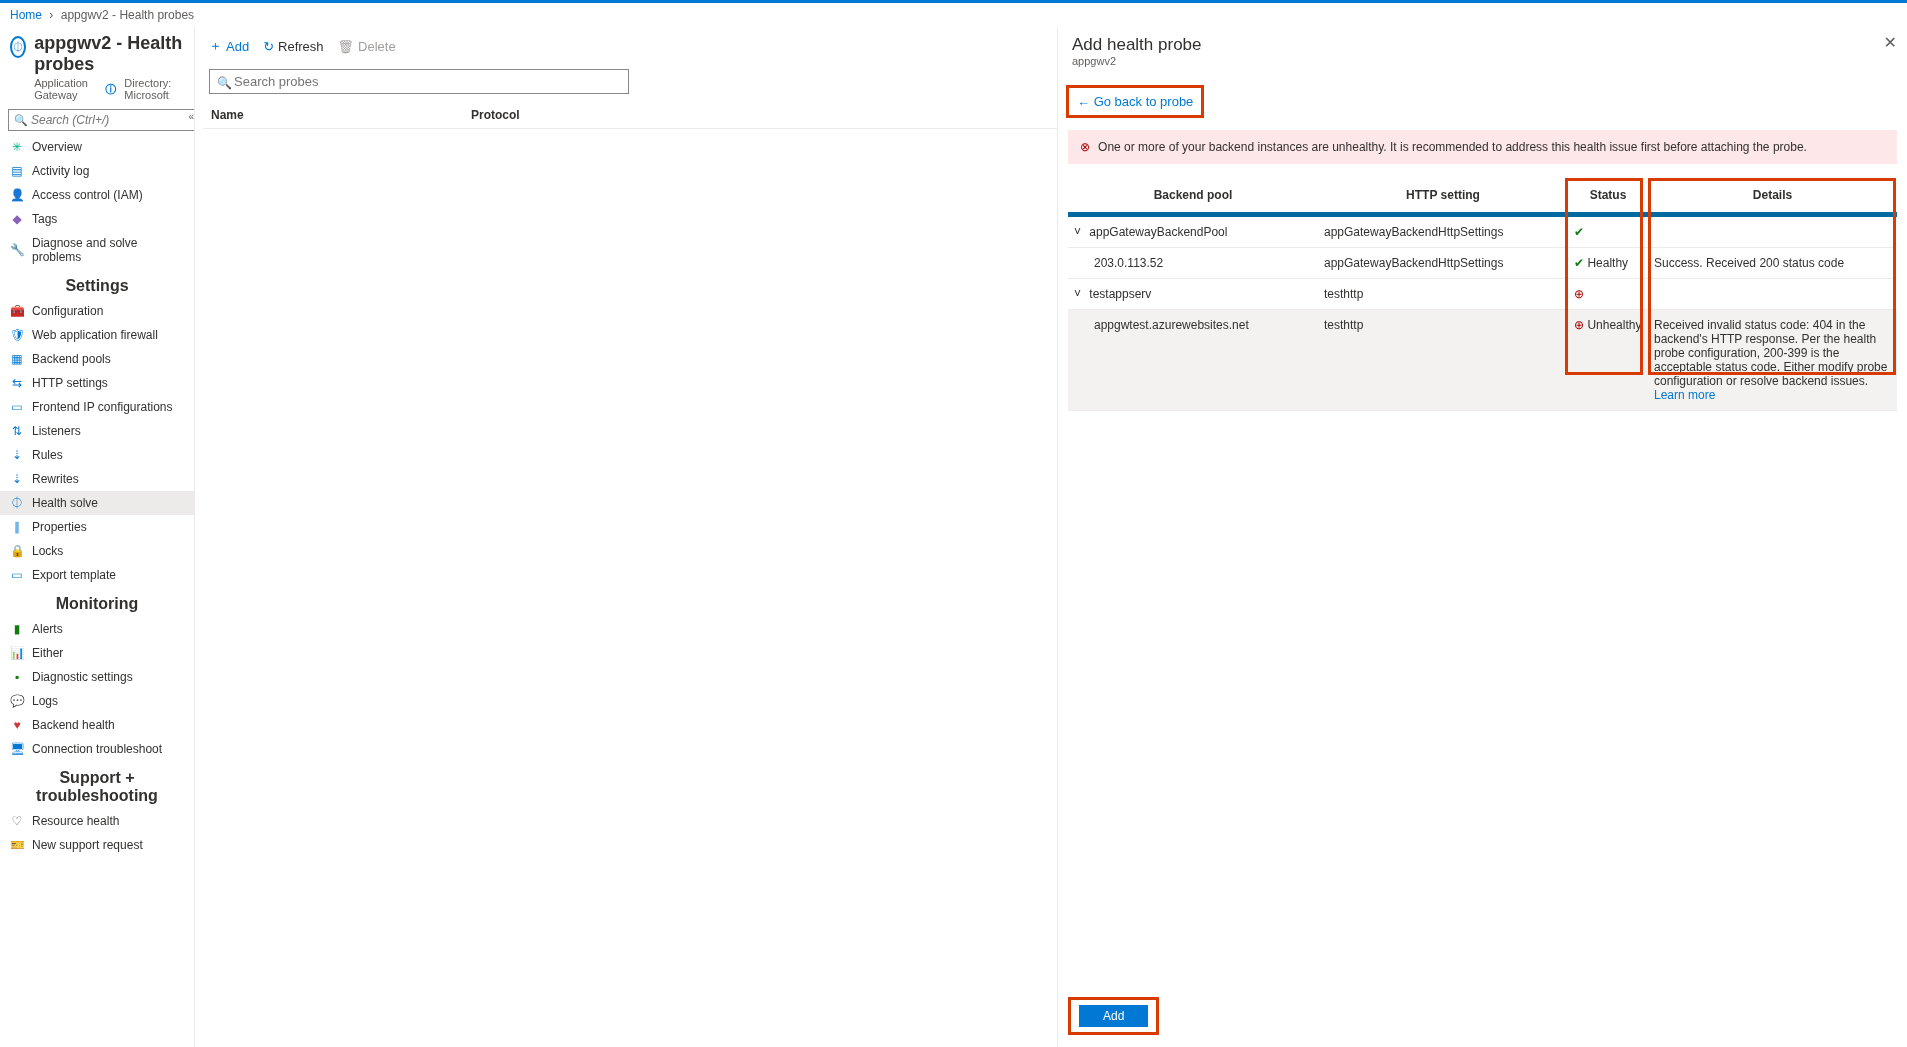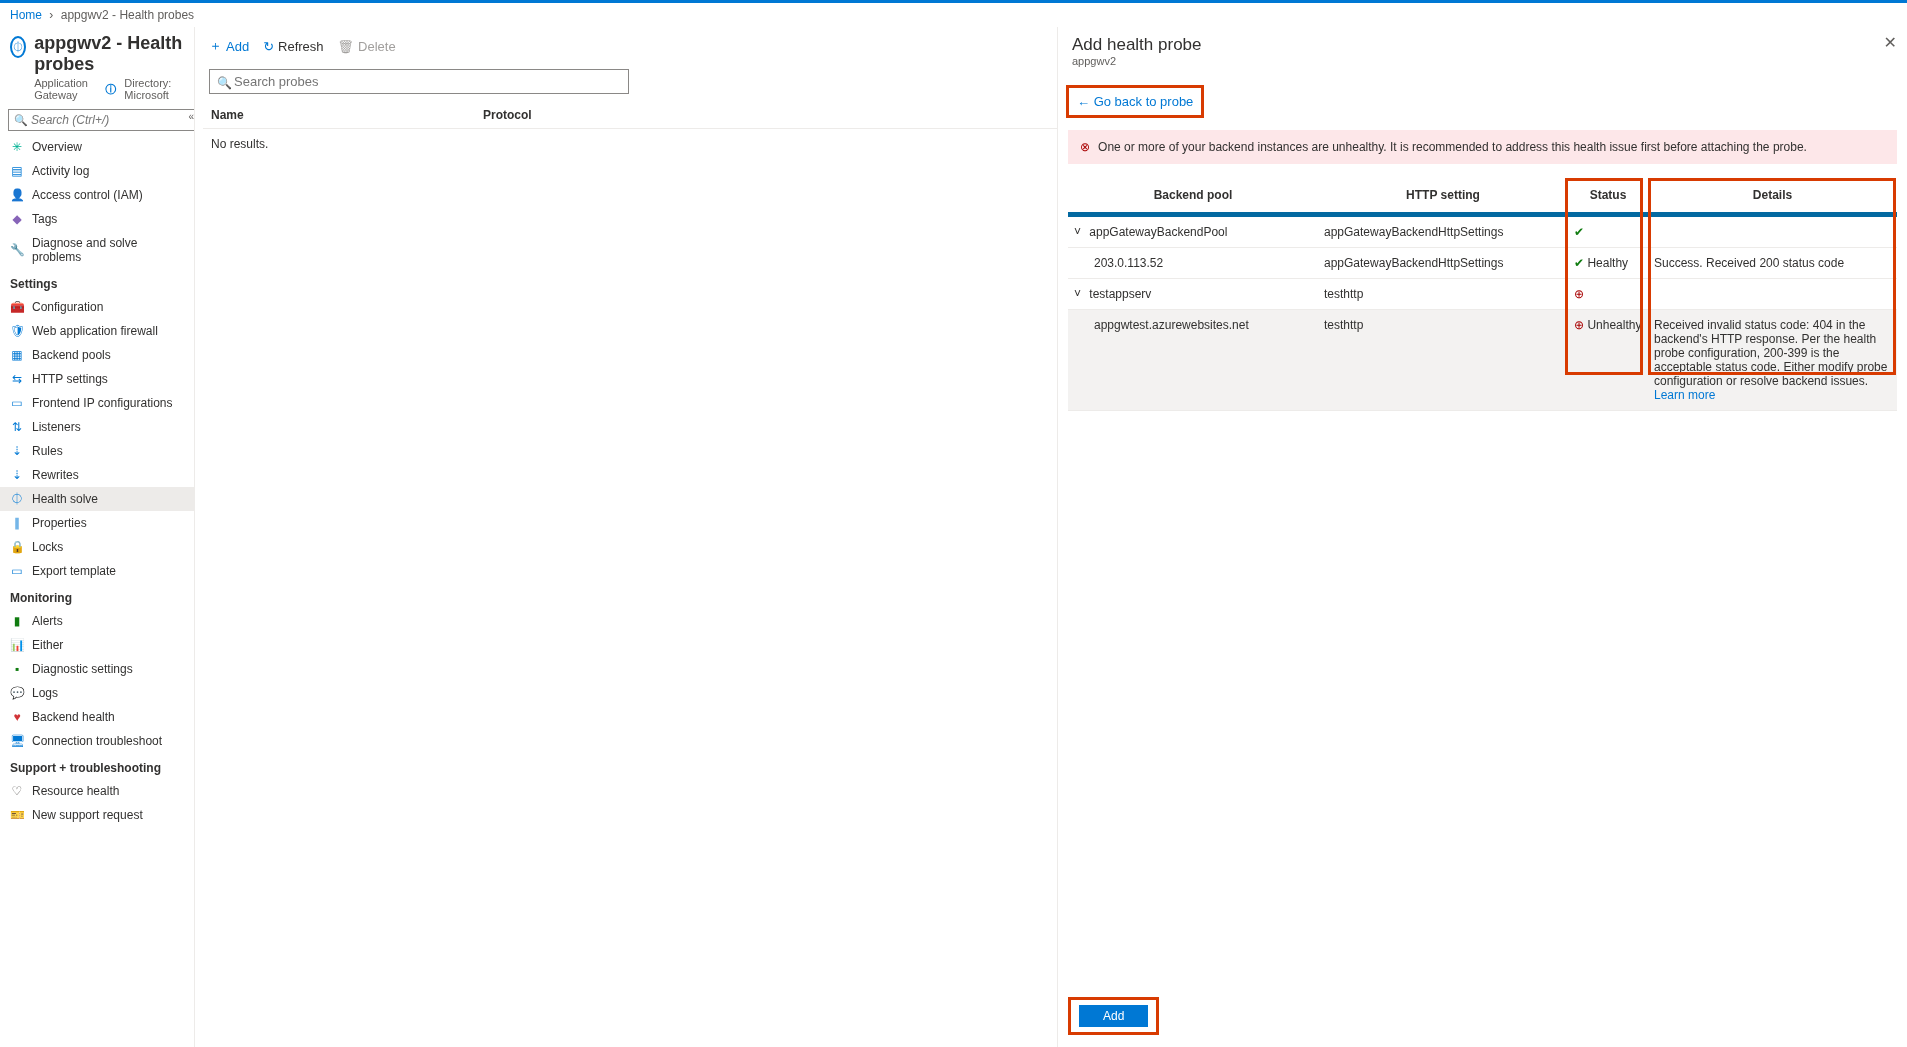--- a/index.html
+++ b/index.html
@@ -20,36 +20,36 @@
 .leftcol::-webkit-scrollbar-thumb{background:#c8c6c4;}
 .title-row { display:flex; align-items:flex-start; padding:6px 10px 4px; gap:8px; }
 .title-row .ticon{ width:22px; height:22px; border:2px solid #0078d4; border-radius:50%; display:flex;align-items:center;justify-content:center;color:#0078d4;font-size:11px;margin-top:3px;}
 .title-row h1 { font-size:18px; font-weight:600; }
 .title-row .sub { font-size:11px; color:#605e5c; margin-top:2px; display:flex;gap:8px;align-items:center;}
 .title-row .sub .info{color:#0078d4; font-weight:bold;}
 .searchwrap { padding:4px 8px; position:relative;}
 .searchwrap .collapse{position:absolute;right:0;top:6px;color:#605e5c;font-size:10px;cursor:pointer;}
 .searchwrap input { width:188px; padding:3px 6px 3px 22px; border:1px solid #8a8886; font-size:12px; font-style:italic; color:#605e5c;}
 .searchwrap .sicon{position:absolute;left:14px;top:9px;color:#605e5c;font-size:11px;}
-.nav-section { font-size:12px; font-weight:600; color:#323130; padding:8px 10px 4px; }
+.nav-section { font-size:16px; font-weight:600; color:#323130; padding:8px 10px 4px;text-align:center; }
 .nav-item { display:flex; align-items:center; gap:8px; padding:5px 10px; cursor:pointer; font-size:12px; color:#323130;}
 .nav-item.sel{background:#edebe9;}
 .nav-item .ni{width:14px;text-align:center;font-size:12px;}
 
 
 .maincol { flex:1; padding:0 0 0 8px; min-width:0;}
 .toolbar { display:flex; align-items:center; gap:14px; padding:10px 6px; }
 .toolbar .tbtn { display:flex; align-items:center; gap:4px; font-size:13px; cursor:pointer;}
 .toolbar .tbtn.add{color:#0078d4;}
 .toolbar .tbtn.refresh{color:#323130;}
 .toolbar .tbtn.delete{color:#a19f9d;}
 .mainsearch{ margin:4px 6px 0; position:relative;}
 .mainsearch input{width:420px;padding:4px 6px 4px 24px;border:1px solid #8a8886;font-size:13px;color:#605e5c;}
 .mainsearch .sicon{position:absolute;left:8px;top:7px;color:#605e5c;}
-.listhead{display:flex;padding:6px 8px;border-bottom:1px solid #edebe9;margin-top:8px;font-weight:600;font-size:12px;gap:12px;}
+.listhead{display:flex;padding:6px 8px;border-bottom:1px solid #edebe9;margin-top:8px;font-weight:600;font-size:12px;}
 .listhead .c1{width:260px;}
 .noresults{padding:8px;font-size:12px;color:#323130;}
 
 
 .panel { width:850px; border-left:1px solid #edebe9; display:flex; flex-direction:column; background:#fff; position:relative;}
 .panel-head{padding:8px 14px 4px; position:relative;}
 .panel-head h2{font-size:17px; font-weight:400;}
 .panel-head .subt{font-size:11px;color:#605e5c;}
 .panel-head .close{position:absolute; right:10px; top:6px; font-size:16px; cursor:pointer; color:#605e5c;}
 .goback-box{border:3px solid #d83b01; display:inline-block; margin:14px 0 12px 8px; padding:6px 8px;}
@@ -224,21 +224,20 @@
         </div>
     </div>
     <div class="mainsearch">
       <span class="sicon">🔍</span>
       <input placeholder="Search probes" style="">
     </div>
     <div class="listhead">
       <div class="c1">Name</div>
       <div>Protocol</div>
     </div>
-    <div class="noresults">No results.</div>
   </div>
 
   <div class="panel">
     <div class="panel-head">
       <h2>Add health probe</h2>
       <div class="subt">appgwv2</div>
       <div class="close">✕</div>
     </div>
     <div class="panel-body">
       <div class="goback-box">

